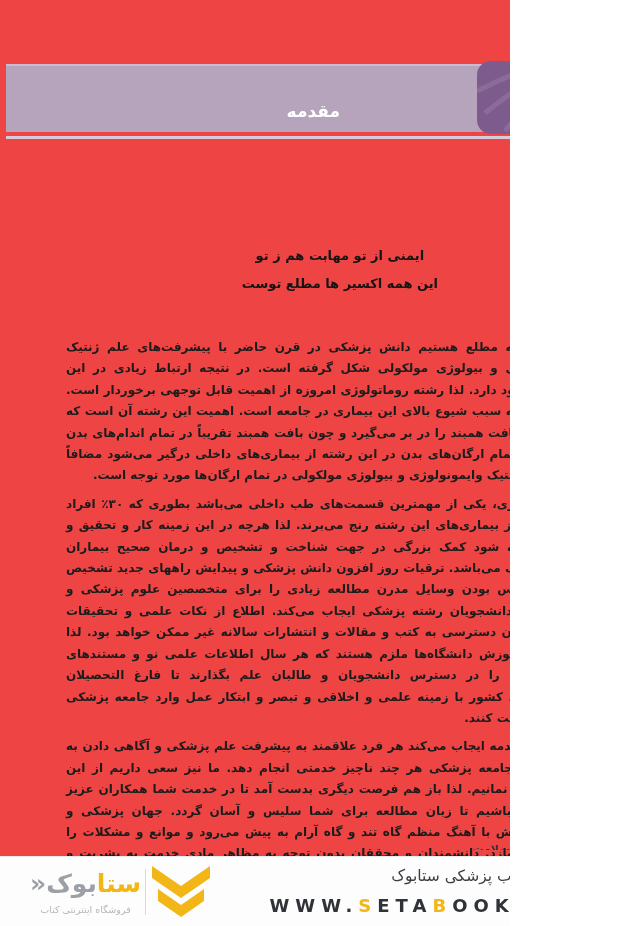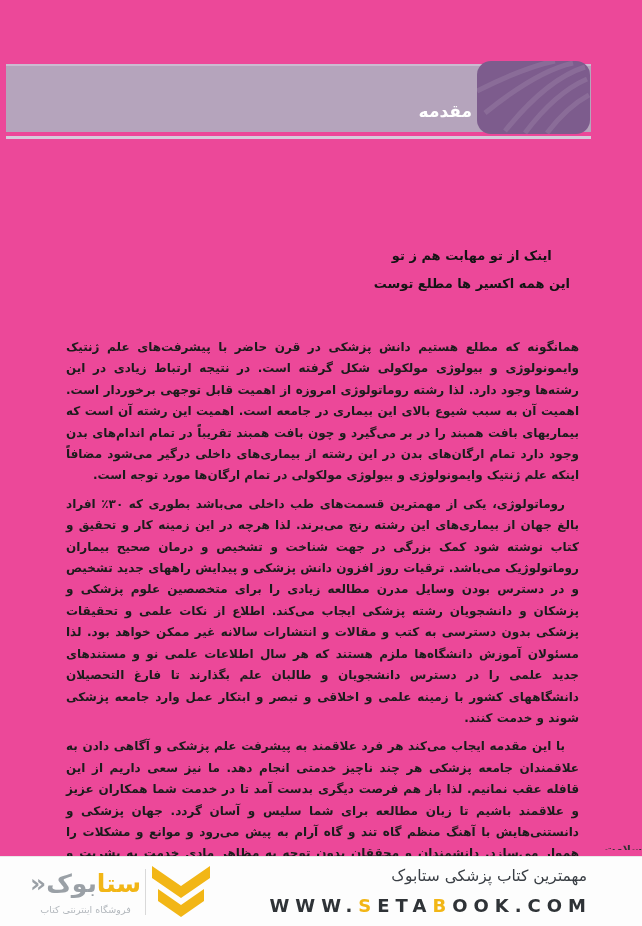--- a/index.html
+++ b/index.html
@@ -1,19 +1,19 @@
 <!DOCTYPE html>
 <html lang="fa"><head>
 <meta charset="utf-8">
 <style>
   html,body{margin:0;padding:0;background:#ffffff;}
   .page{
     position:relative;
-    width:642px;height:926px;
-    background:#ec4899;
+    width:510px;height:926px;
+    background:#ef4444;
     overflow:hidden;
     font-family:"DejaVu Sans",sans-serif;
   }
   
   .band{
     position:absolute;left:6px;top:64px;width:585px;height:66px;
     background:#b5a4bc;
     border-top:2px solid #cabbd0;
   }
   .band-underline{
@@ -107,21 +107,21 @@
           <path d="M78,0 Q48,6 0,30"></path>
         </g>
       </svg>
     </span>
   </div>
 
   <div class="chapter-title">مقدمه</div>
 
   <div class="poem">
     <div class="poem-col">
-      <div class="poem-line">اینک از تو مهابت هم ز تو</div>
+      <div class="poem-line">ایمنی از تو مهابت هم ز تو</div>
       <div class="poem-line">این همه اکسیر ها مطلع توست</div>
     </div>
   </div>
 
   <div class="body-text">
     <p>همانگونه که مطلع هستیم دانش پزشکی در قرن حاضر با پیشرفت‌های علم ژنتیک وایمونولوژی و بیولوژی مولکولی شکل گرفته است. در نتیجه ارتباط زیادی در این رشته‌ها وجود دارد. لذا رشته روماتولوژی امروزه از اهمیت قابل توجهی برخوردار است. اهمیت آن به سبب شیوع بالای این بیماری در جامعه است. اهمیت این رشته آن است که بیماریهای بافت همبند را در بر می‌گیرد و چون بافت همبند تقریباً در تمام اندام‌های بدن وجود دارد تمام ارگان‌های بدن در این رشته از بیماری‌های داخلی درگیر می‌شود مضافاً اینکه علم ژنتیک وایمونولوژی و بیولوژی مولکولی در تمام ارگان‌ها مورد توجه است.</p>
     <p class="indent">روماتولوژی، یکی از مهمترین قسمت‌های طب داخلی می‌باشد بطوری که ۳۰٪ افراد بالغ جهان از بیماری‌های این رشته رنج می‌برند. لذا هرچه در این زمینه کار و تحقیق و کتاب نوشته شود کمک بزرگی در جهت شناخت و تشخیص و درمان صحیح بیماران روماتولوژیک می‌باشد. ترقیات روز افزون دانش پزشکی و پیدایش راههای جدید تشخیص و در دسترس بودن وسایل مدرن مطالعه زیادی را برای متخصصین علوم پزشکی و پزشکان و دانشجویان رشته پزشکی ایجاب می‌کند. اطلاع از نکات علمی و تحقیقات پزشکی بدون دسترسی به کتب و مقالات و انتشارات سالانه غیر ممکن خواهد بود. لذا مسئولان آموزش دانشگاه‌ها ملزم هستند که هر سال اطلاعات علمی نو و مستندهای جدید علمی را در دسترس دانشجویان و طالبان علم بگذارند تا فارغ التحصیلان دانشگاههای کشور با زمینه علمی و اخلاقی و تبصر و ابتکار عمل وارد جامعه پزشکی شوند و خدمت کنند.</p>
     <p class="indent">با این مقدمه ایجاب می‌کند هر فرد علاقمند به پیشرفت علم پزشکی و آگاهی دادن به علاقمندان جامعه پزشکی هر چند ناچیز خدمتی انجام دهد. ما نیز سعی داریم از این قافله عقب نمانیم. لذا باز هم فرصت دیگری بدست آمد تا در خدمت شما همکاران عزیز و علاقمند باشیم تا زبان مطالعه برای شما سلیس و آسان گردد. جهان پزشکی و دانستنی‌هایش با آهنگ منظم گاه تند و گاه آرام به پیش می‌رود و موانع و مشکلات را هموار می‌سازد. دانشمندان و محققان بدون توجه به مظاهر مادی خدمت به بشریت و نجات انسانها را یگانه هدف و آرزوی خود قرار داده‌اند تا نفسی را احیاء کنند و بیماری را از درد و رنج نجات دهند. این توفیق، بار دیگر حاصل شد تا آخرین ویرایش هاریسون (اصول طب داخلی بیماری‌های روماتیسمی و دستگاه ایمنی) مورد تجدیدنظر قرار گیرد تا زبان مطالعه برای علاقمندان سلیس و آسان گردد. اینک موجب مسرت است که اثری دیگر از آخرین چاپ هاریسون همکاران پرتلاش و علاقمند دکتر سیدمهدی منتظری، دکتر امیررضا ثباتی و دکتر سهراب نوذری در ادامه و ترجمه چاپ‌های قبلی به زبان پارسی در اختیار همه علاقمندان بخصوص دانشجویان عزیز پزشکی و همکاران دانش پژوه قرار گیرد. باشد که از این رهگذر نجات انسانی از چنگال موحش بیماری اجر و پاداشی برای مؤلفان و مترجمان منظور شود. سعادت و</p>
   </div>
 

